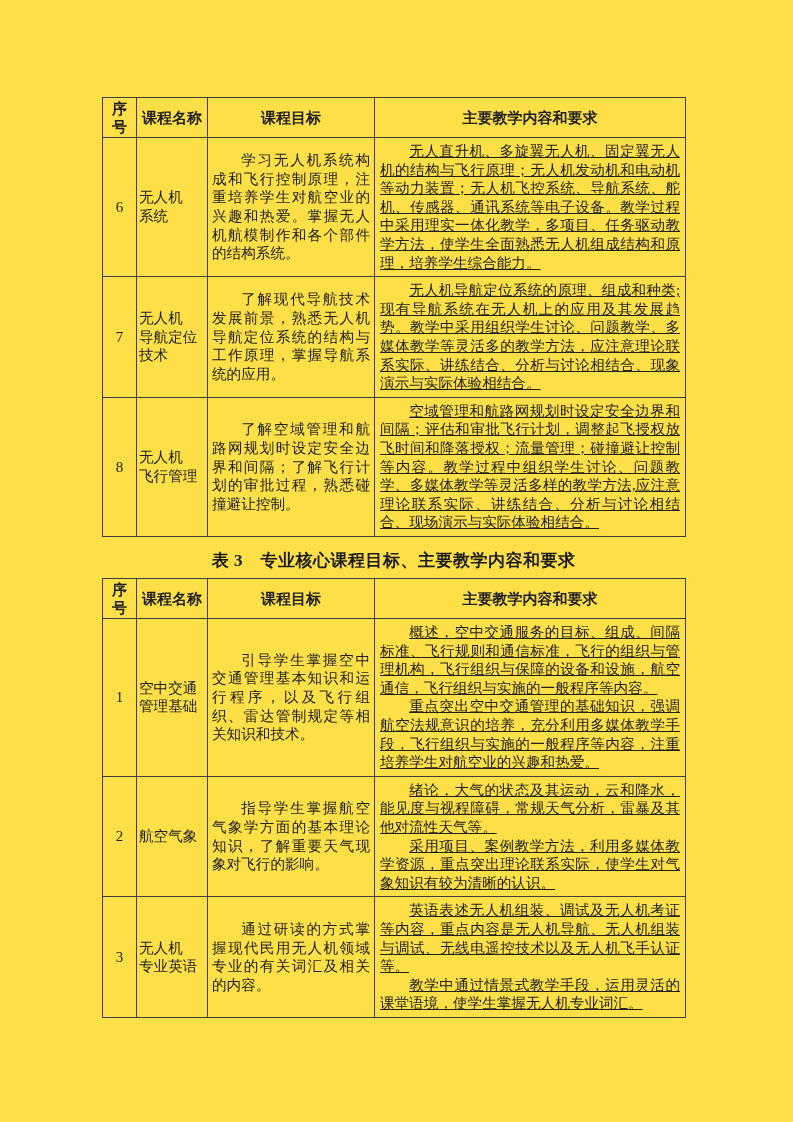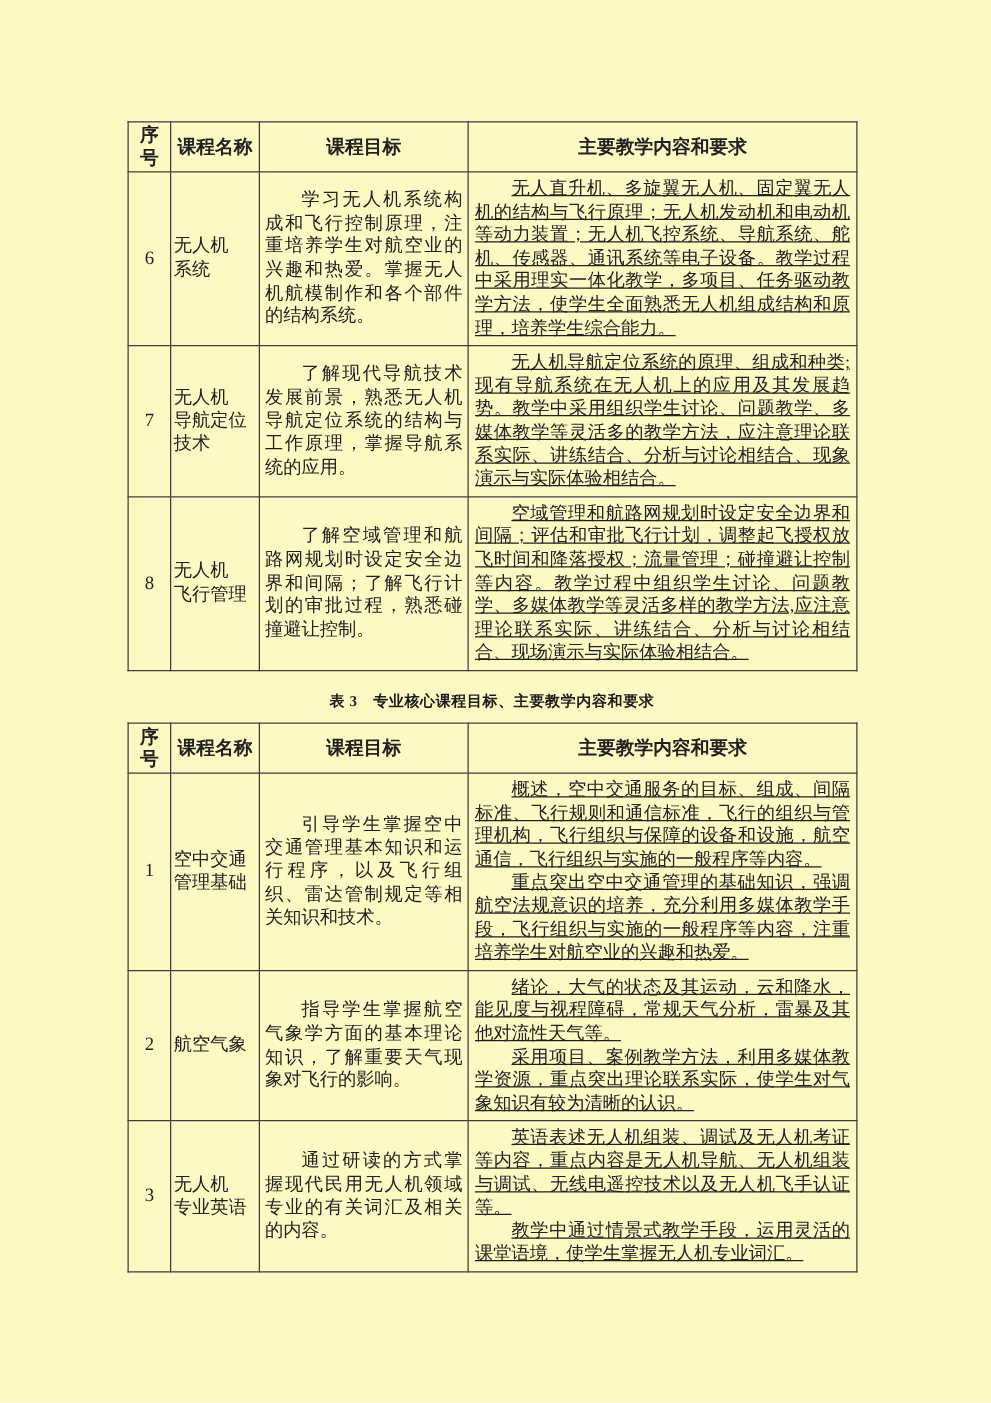--- a/index.html
+++ b/index.html
@@ -4,21 +4,21 @@
 <style>
   * { box-sizing: border-box; margin: 0; padding: 0; }
   html, body { background: #ffffff; }
   body {
     width: 793px; height: 1122px;
     position: relative;
     font-family: "Liberation Serif", "DejaVu Serif", serif;
     color: #212121;
     overflow: hidden;
   }
-  .page { position: absolute; inset: 0; background: #fef9c3; }
+  .page { position: absolute; inset: 0; background: #fde047; }
 
   .tbl-wrap { position: absolute; left: 102px; }
   .tbl-wrap.upper { top: 97px; }
   .tbl-wrap.lower { top: 578px; }
 
   table.course-table {
     border-collapse: collapse;
     table-layout: fixed;
     width: 583px;
     border: 1.5px solid #3c3c3c;
@@ -66,21 +66,21 @@
   }
   td.cell-content p:empty, td.cell-goal p:empty { display: none; }
 
   .caption {
     position: absolute;
     left: 102px;
     top: 551px;
     width: 583px;
     text-align: center;
     font-weight: 700;
-    font-size: 12px;
+    font-size: 17px;
     line-height: 20px;
     letter-spacing: 0.5px;
     color: #1c1c1c;
   }
 </style>
 </head>
 <body>
 
 <div class="page">
 

